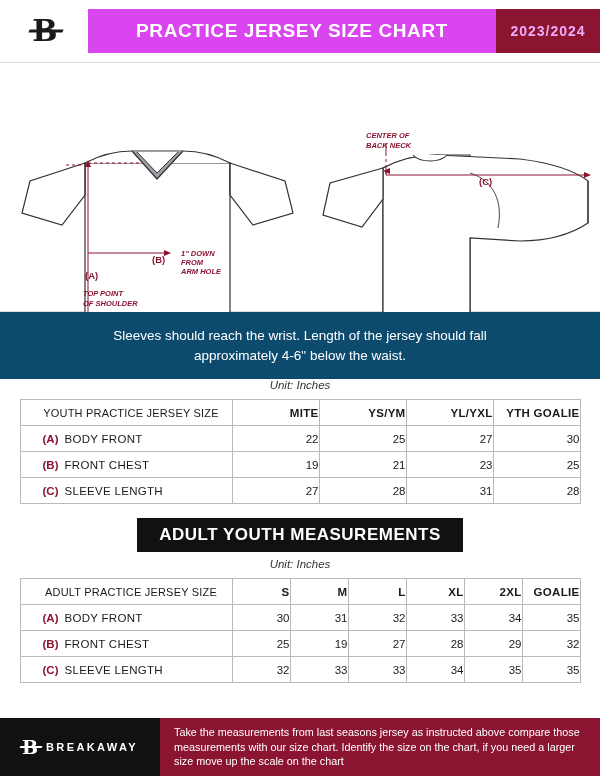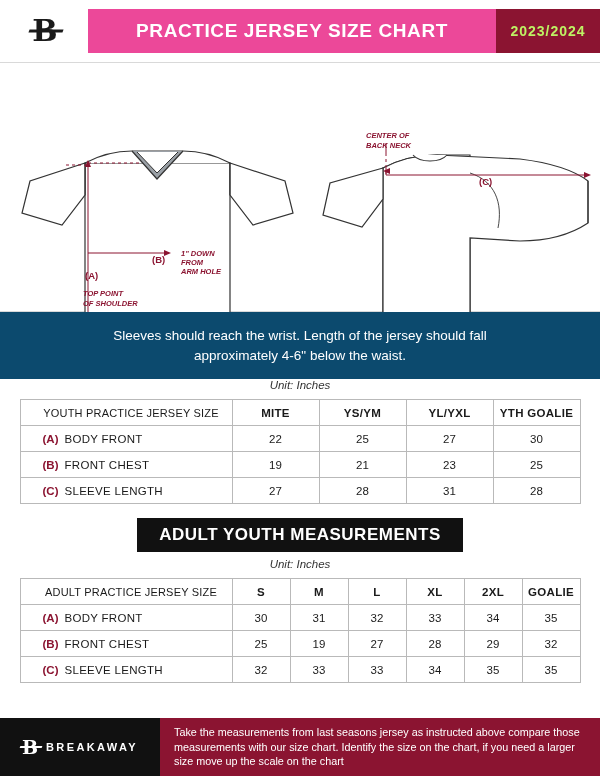--- a/index.html
+++ b/index.html
@@ -39,42 +39,42 @@
   }
   .logo-mark .slash {
     position: absolute;
     left: -3px; top: 50%;
     width: 34px; height: 3px;
     background: #1a1a1a;
     transform: translateY(-50%) skewX(-20deg);
   }
   .title-band {
     flex: 1;
-    background: #ec4899;
+    background: #d946ef;
     height: 44px;
     display: flex;
     align-items: center;
     justify-content: center;
   }
   .title-band .title {
     color: #ffffff;
     font-size: 19px;
     font-weight: bold;
     letter-spacing: 0.6px;
   }
   .season-band {
     width: 104px;
     height: 44px;
     background: #8b1431;
     display: flex;
     align-items: center;
     justify-content: center;
   }
   .season-band .season {
-    color: #bef264;
+    color: #f0abfc;
     font-size: 14px;
     font-weight: bold;
     letter-spacing: 1px;
   }
 
   
   .diagram {
     position: relative;
     height: 250px;
     border-top: 1px solid #d9d9d9;
@@ -120,21 +120,21 @@
     width: 560px;
     margin: 0 auto;
     border-collapse: collapse;
     table-layout: fixed;
   }
   th, td {
     border: 1px solid #b9b9b9;
     height: 26px;
     font-size: 11.5px;
     color: #1a1a1a;
-    text-align: center;
+    text-align: right;
     vertical-align: middle;
   }
   thead th {
     font-weight: bold;
     letter-spacing: 0.3px;
     font-size: 11.5px;
   }
   thead th.rowlabel-head {
     text-align: center;
     padding-left: 10px;

